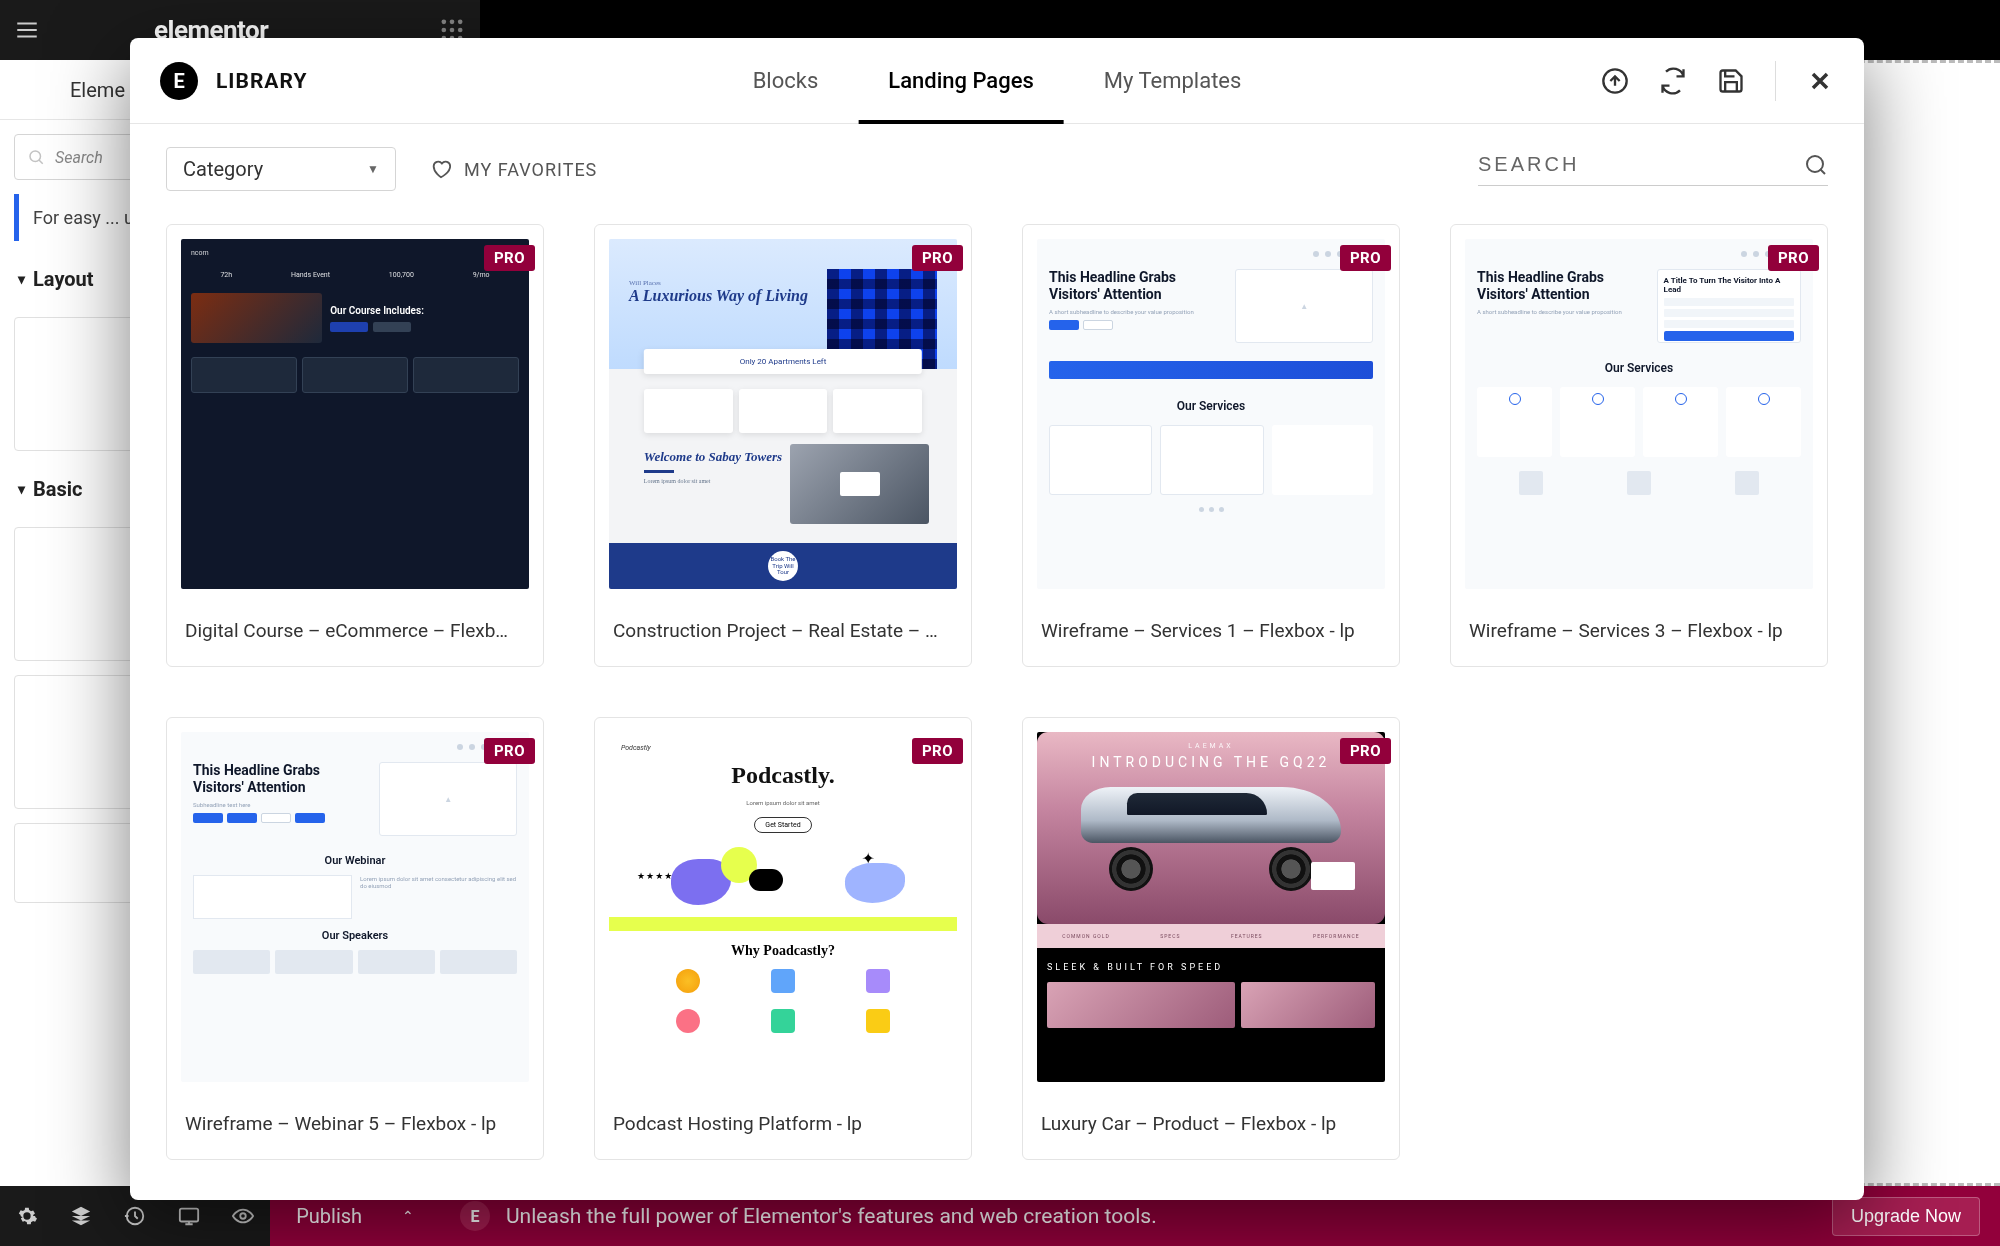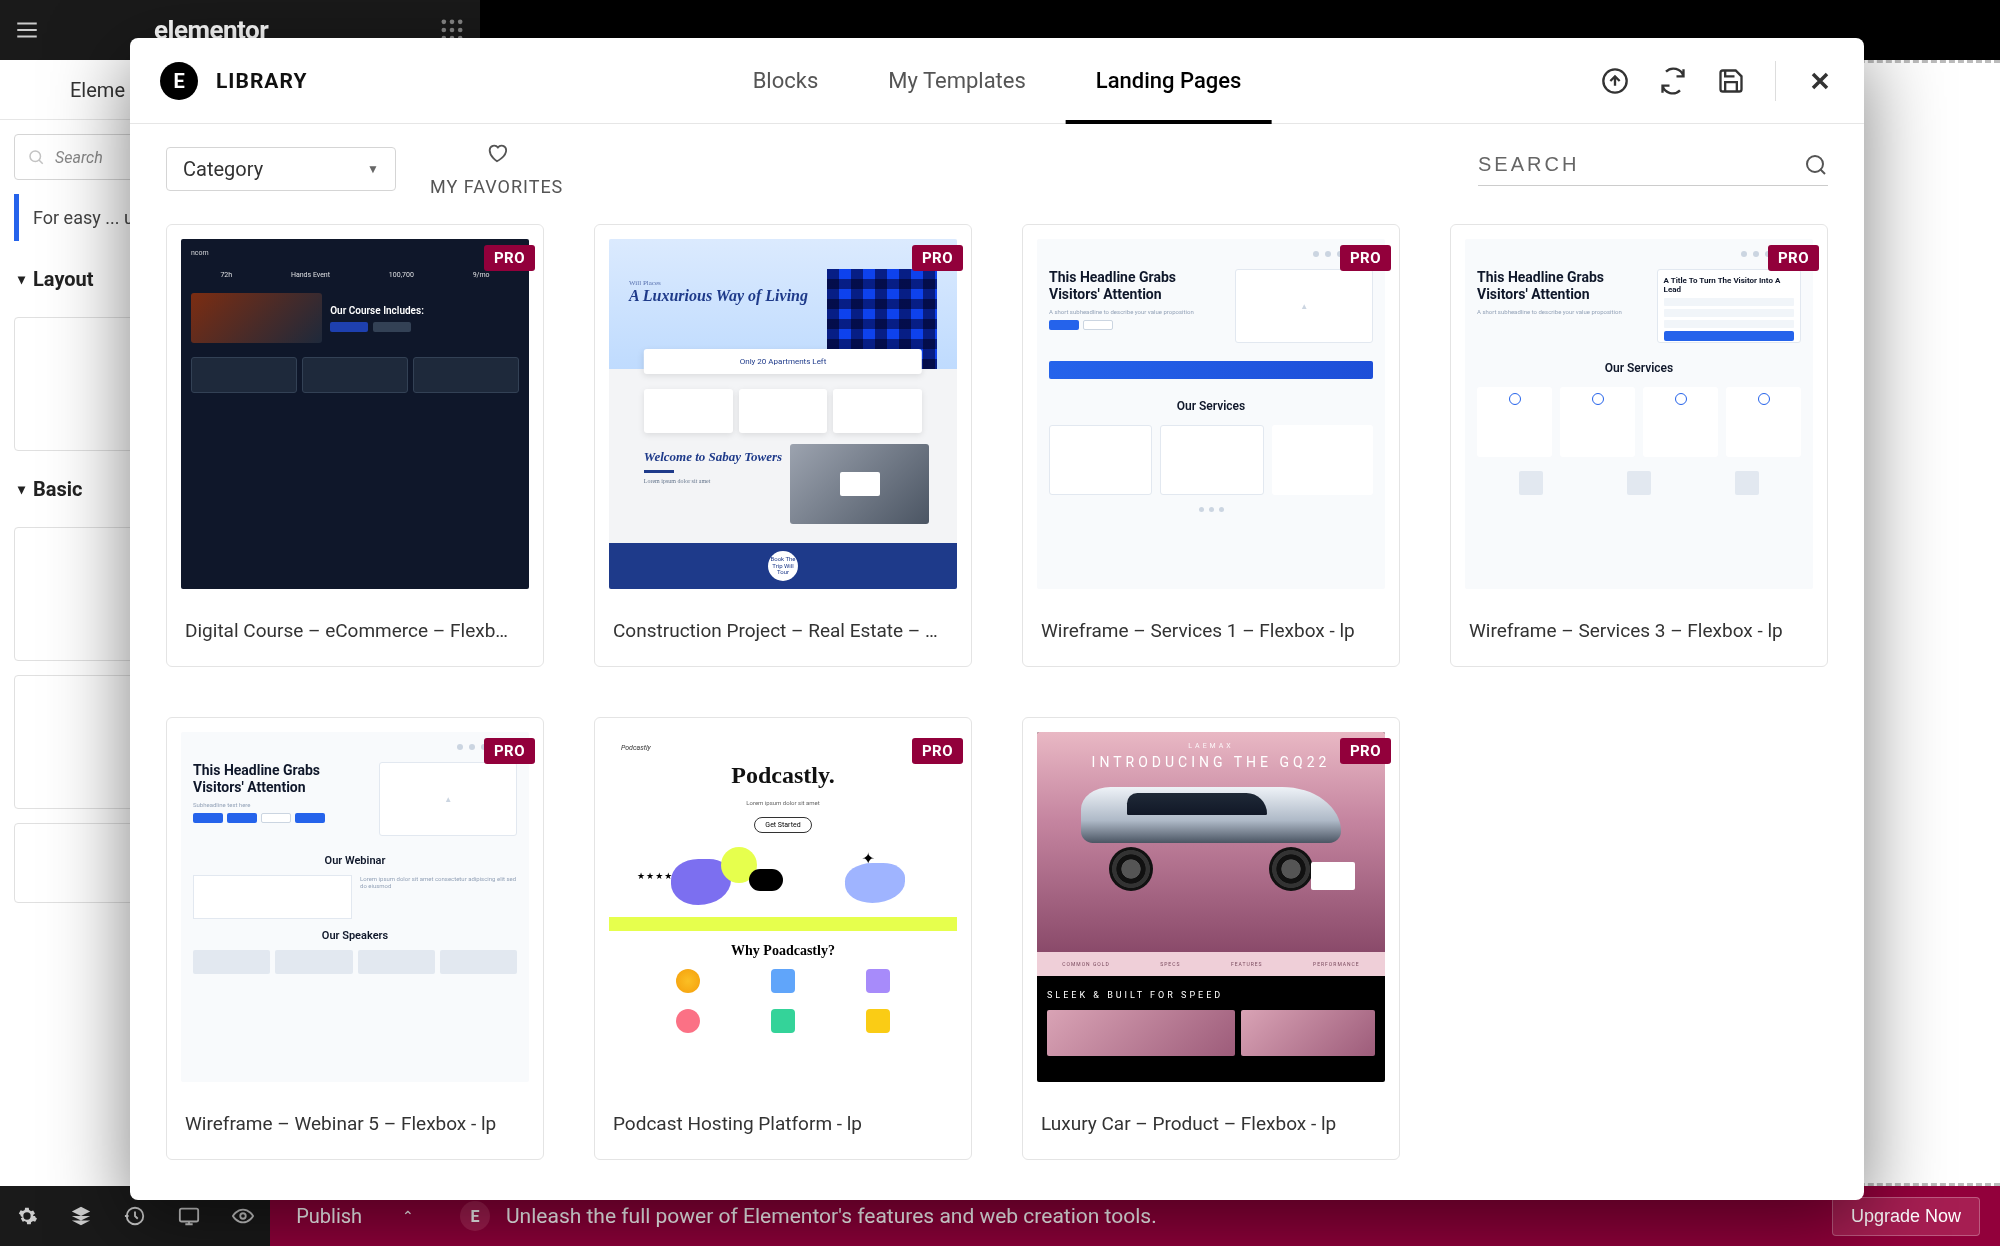--- a/index.html
+++ b/index.html
@@ -48,21 +48,21 @@
 .m-hicons { margin-left: auto; display: flex; align-items: center; gap: 30px; }
 .m-hicon { width: 28px; height: 28px; color: #333; cursor: pointer; }
 .m-hicon svg { width: 100%; height: 100%; }
 .m-divider { width: 1px; height: 40px; background: #ddd; }
 .m-close { width: 28px; height: 28px; color: #333; cursor: pointer; }
 .m-close svg { width: 100%; height: 100%; }
 
 .m-toolbar { height: 90px; display: flex; align-items: center; padding: 0 36px; gap: 34px; }
 .m-select { width: 230px; height: 44px; border: 1px solid #d5d5d5; border-radius: 4px; display: flex; align-items: center; padding: 0 16px; font-size: 20px; color: #333; justify-content: space-between; cursor: pointer; }
 .m-select .tri { font-size: 12px; color: #666; }
-.m-fav { display: flex; align-items: center; gap: 12px; color: #555; font-size: 18px; letter-spacing: 1px; cursor: pointer; flex-direction: column; }
+.m-fav { display: flex; align-items: center; gap: 12px; color: #555; font-size: 18px; letter-spacing: 1px; cursor: pointer; }
 .m-fav svg { width: 22px; height: 22px; }
 .m-searchwrap { margin-left: auto; width: 350px; border-bottom: 1px solid #ccc; display: flex; align-items: center; padding-bottom: 8px; }
 .m-searchwrap input { border: none; outline: none; font-size: 20px; letter-spacing: 2px; color: #333; flex: 1; background: transparent; }
 .m-searchwrap input::placeholder { color: #666; letter-spacing: 3px; }
 .m-searchwrap svg { width: 24px; height: 24px; color: #555; }
 
 .m-grid { flex: 1; overflow-y: auto; padding: 10px 36px 40px; }
 .grid { display: grid; grid-template-columns: repeat(4, 1fr); gap: 50px 50px; }
 .card { border: 1px solid #e4e4e4; border-radius: 6px; overflow: hidden; cursor: pointer; display: flex; flex-direction: column; }
 .thumb { position: relative; padding: 14px; }
@@ -164,21 +164,21 @@
 .pv-pod .spark { position: absolute; right: 60px; top: 6px; font-size: 16px; }
 .pv-pod .face { position: absolute; left: 118px; top: 26px; width: 34px; height: 22px; background: #000; border-radius: 11px; }
 .pv-pod .strip { height: 14px; background: #e6ff4d; margin: 0 -12px; }
 .pv-pod h2 { font-family: Georgia, serif; font-size: 14px; margin: 12px 0 10px; }
 .pv-pod .icons { display: flex; justify-content: space-around; padding: 0 20px; }
 .pv-pod .icons .ic { width: 24px; height: 24px; }
 .pv-pod .icons2 { margin-top: 16px; }
 
 
 .pv-car { background: #000; }
-.pv-car .hero { height: 220px; background: linear-gradient(180deg,#e9b8c4 0%, #c585a0 40%, #8a4a6a 100%); position: relative; overflow: hidden; }
+.pv-car .hero { height: 192px; background: linear-gradient(180deg,#e9b8c4 0%, #c585a0 40%, #8a4a6a 100%); position: relative; overflow: hidden; border-radius: 11px; }
 .pv-car .logo { text-align: center; font-size: 7px; letter-spacing: 3px; color: #fff; padding-top: 10px; opacity: .9; }
 .pv-car .intro { text-align: center; font-size: 14px; letter-spacing: 4px; color: #fff; margin-top: 4px; }
 .pv-car .car { position: absolute; top: 55px; left: 50%; transform: translateX(-50%); width: 260px; height: 90px; }
 .pv-car .car .body { width: 100%; height: 56px; background: linear-gradient(180deg,#eef2f7,#aeb9c7 60%,#4b5563); border-radius: 40px 80px 16px 16px / 30px 60px 16px 16px; position: relative; }
 .pv-car .car .body::before { content: ""; position: absolute; top: 6px; left: 46px; width: 140px; height: 22px; background: linear-gradient(180deg,#1f2937,#111827); border-radius: 30px 60px 4px 4px; }
 .pv-car .car .w { position: absolute; bottom: -14px; width: 44px; height: 44px; background: radial-gradient(circle,#555 30%,#111 32%,#111 46%,#333 48%,#333 60%,#111 62%); border-radius: 50%; }
 .pv-car .car .w1 { left: 28px; }
 .pv-car .car .w2 { right: 28px; }
 .pv-car .tag { position: absolute; right: 30px; top: 130px; width: 44px; height: 28px; background: #fff; border-radius: 2px; }
 .pv-car .menu { height: 24px; background: #efcfd8; display: flex; justify-content: space-around; align-items: center; font-size: 5px; letter-spacing: 1px; color: #7a4a5e; }
@@ -293,22 +293,22 @@
   </div>
 </div>
 
 <div class="modal">
 
   <div class="m-header">
     <div class="m-logo">E</div>
     <div class="m-title">LIBRARY</div>
     <div class="m-tabs">
       <div class="m-tab">Blocks</div>
+      <div class="m-tab active">Landing Pages</div>
       <div class="m-tab">My Templates</div>
-      <div class="m-tab active">Landing Pages</div>
     </div>
     <div class="m-hicons">
       <div class="m-hicon"><svg viewBox="0 0 24 24" fill="none" stroke="currentColor" stroke-width="2">
             <circle cx="12" cy="12" r="10"></circle>
             <path d="M12 16V8m-4 4l4-4 4 4"></path>
           </svg></div>
       <div class="m-hicon"><svg viewBox="0 0 24 24" fill="none" stroke="currentColor" stroke-width="2">
             <path d="M21 2v6h-6M3 22v-6h6M21 8a9 9 0 00-15-4M3 16a9 9 0 0015 4"></path>
           </svg></div>
       <div class="m-hicon"><svg viewBox="0 0 24 24" fill="none" stroke="currentColor" stroke-width="2">

